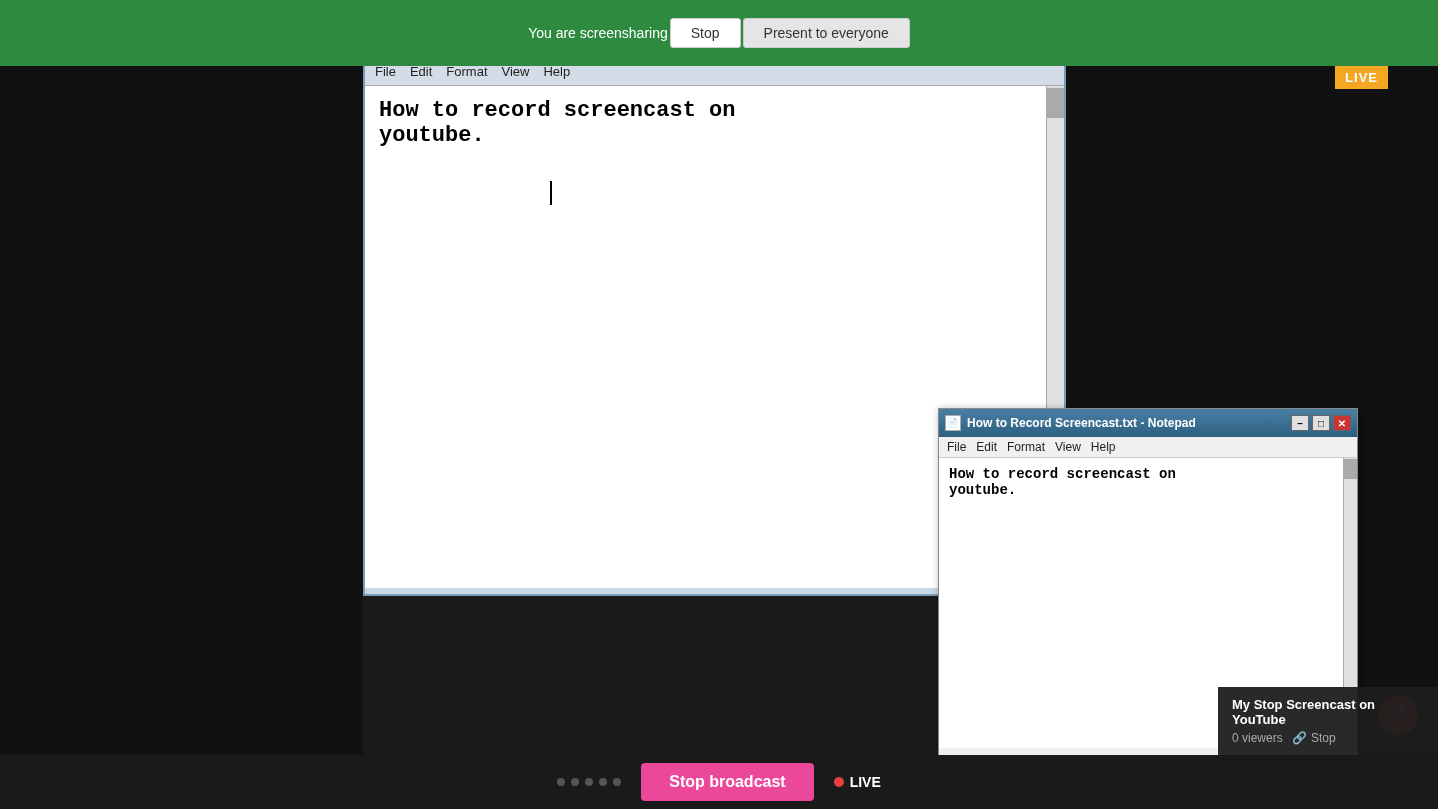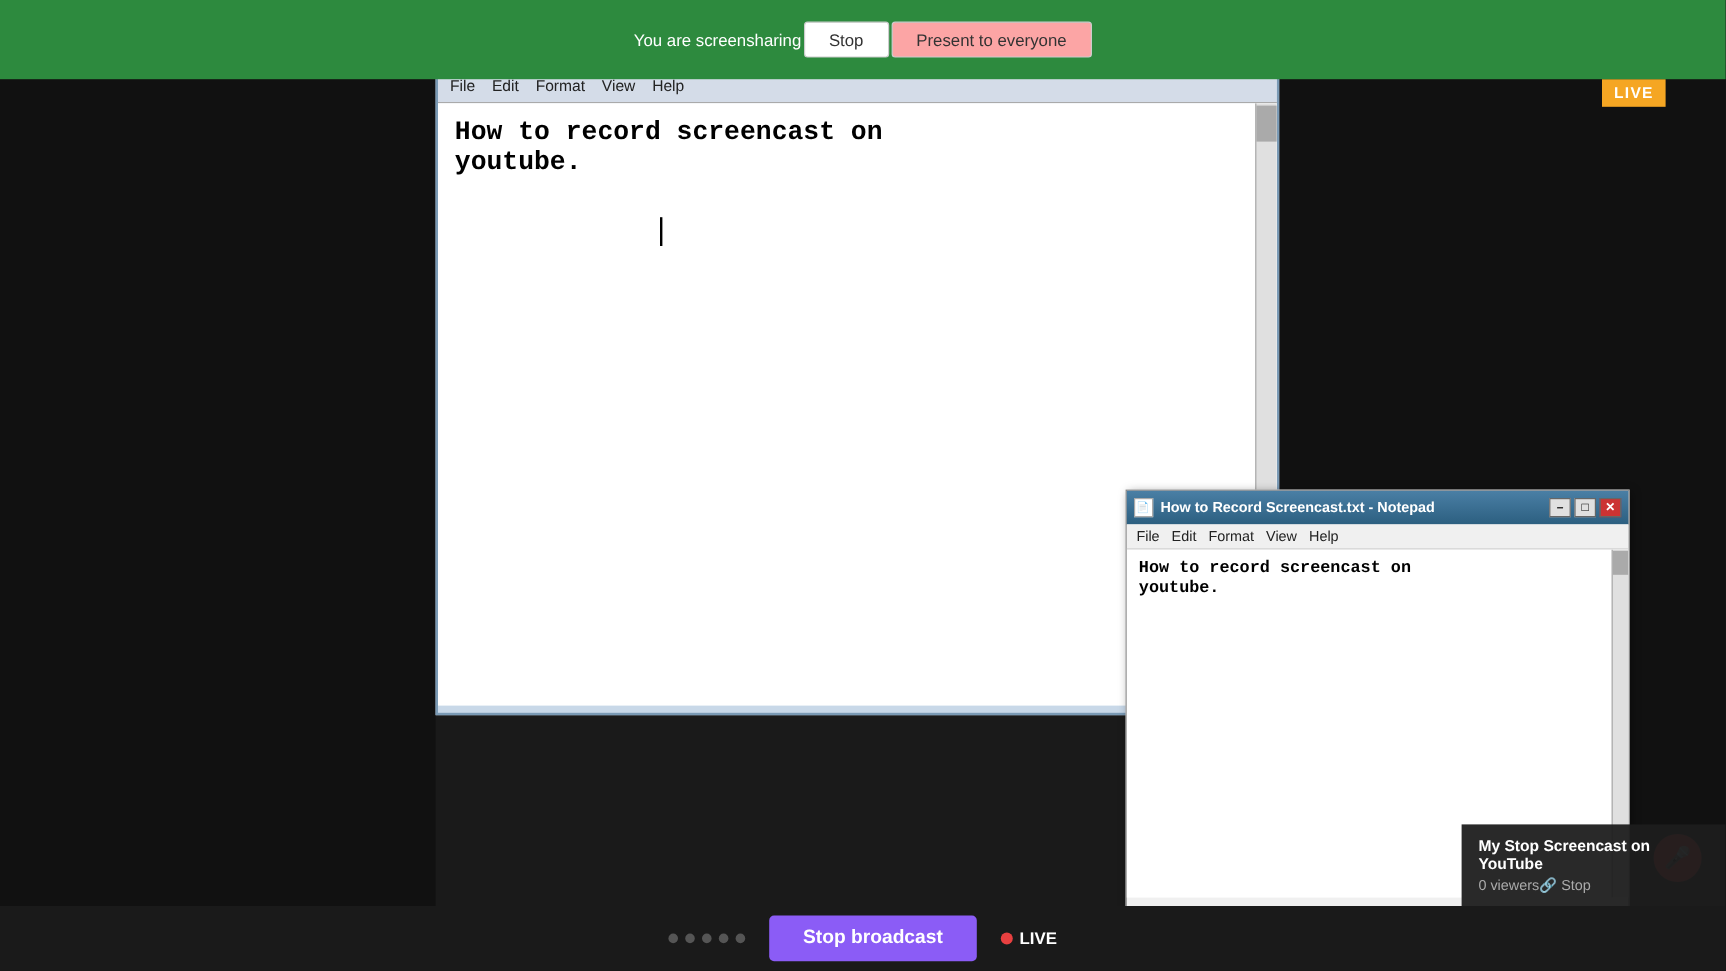--- a/index.html
+++ b/index.html
@@ -37,21 +37,21 @@
       background: #fff;
       color: #333;
       border: 1px solid #ccc;
       padding: 6px 20px;
       font-size: 14px;
       cursor: pointer;
       border-radius: 3px;
     }
 
     #present-button {
-      background: #fca5a5;
+      background: #e5e5e5;
       color: #333;
       border: 1px solid #ccc;
       padding: 6px 20px;
       font-size: 14px;
       cursor: pointer;
       border-radius: 3px;
     }
 
     
     #main-notepad {
@@ -257,21 +257,21 @@
     }
 
     .dot {
       width: 8px;
       height: 8px;
       background: #555;
       border-radius: 50%;
     }
 
     #stop-broadcast-btn {
-      background: #8b5cf6;
+      background: #ec4899;
       color: #fff;
       border: none;
       padding: 10px 28px;
       font-size: 16px;
       font-weight: bold;
       cursor: pointer;
       border-radius: 4px;
     }
 
     #live-indicator {
@@ -304,20 +304,21 @@
       color: #fff;
       font-size: 13px;
       font-weight: bold;
     }
 
     #right-panel-stats {
       color: #aaa;
       font-size: 12px;
       margin-top: 4px;
       display: flex;
+      gap: 10px;
     }
 
     
     #mute-button {
       position: absolute;
       bottom: 74px;
       right: 20px;
       width: 40px;
       height: 40px;
       background: #cc3333;

